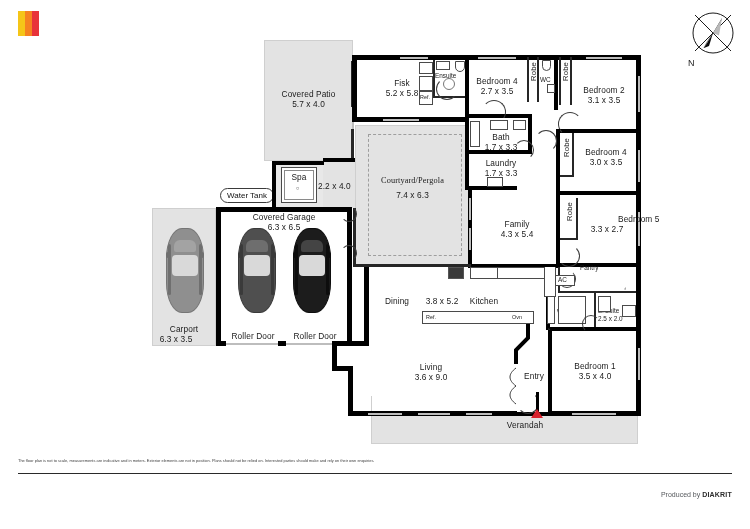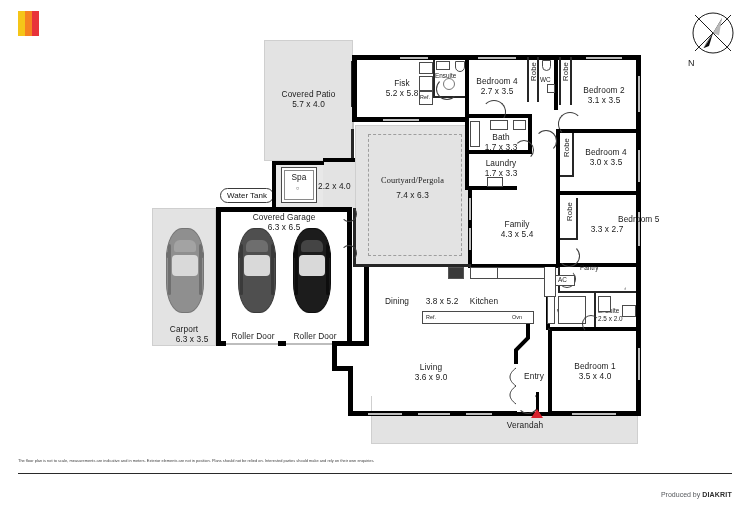--- a/index.html
+++ b/index.html
@@ -168,21 +168,21 @@
       <div class="bar-r" style="background:#0d0d0d;"></div>
       <div class="mir-l" style="background:#0d0d0d;"></div>
       <div class="mir-r" style="background:#0d0d0d;"></div>
     </div>
 
     <div class="lbl" style="left:232px; top:212px; width:104px;">Covered Garage</div>
     <div class="lbl" style="left:232px; top:222px; width:104px;">6.3 x 6.5</div>
     <div class="lbl" style="left:222px; top:331px; width:62px;">Roller Door</div>
     <div class="lbl" style="left:284px; top:331px; width:62px;">Roller Door</div>
     <div class="lbl" style="left:152px; top:324px; width:64px;">Carport</div>
-    <div class="lbl" style="left:152px; top:334px; width:48px;margin-left:16px;">6.3 x 3.5</div>
+    <div class="lbl" style="left:152px; top:334px; width:48px;">6.3 x 3.5</div>
     <div class="tag" style="left:220px; top:188px;">Water Tank</div>
 
     <div class="wall" style="left:272px; top:161px; width:4px; height:47px;"></div>
     <div class="wall" style="left:272px; top:161px; width:52px; height:4px;"></div>
     <div class="fixture" style="left:281px; top:167px; width:36px; height:36px;"></div>
     <div class="fixture" style="left:284px; top:170px; width:30px; height:30px; border-color:#8a8a8a;"></div>
     <div class="lbl" style="left:281px; top:172px; width:36px;">Spa</div>
     <div class="lbl-xs" style="left:296px; top:185px;">○</div>
     <div class="lbl" style="left:318px; top:181px; width:44px; text-align:left;">2.2 x 4.0</div>
 

